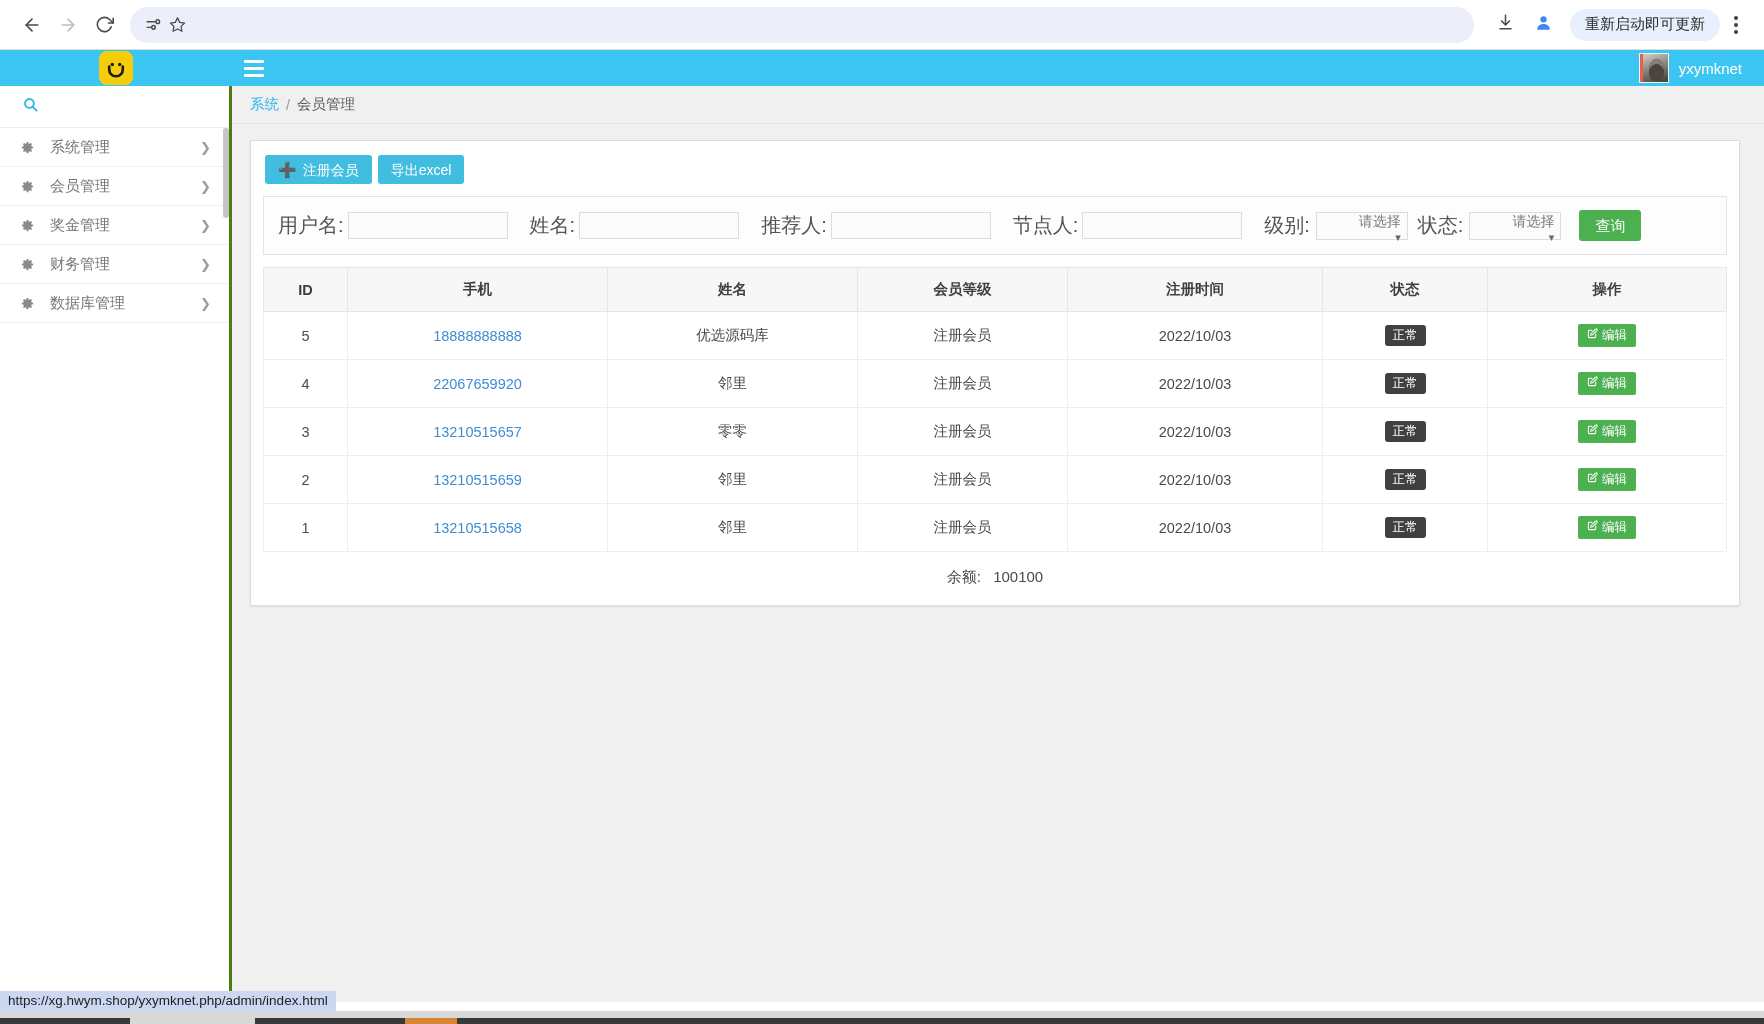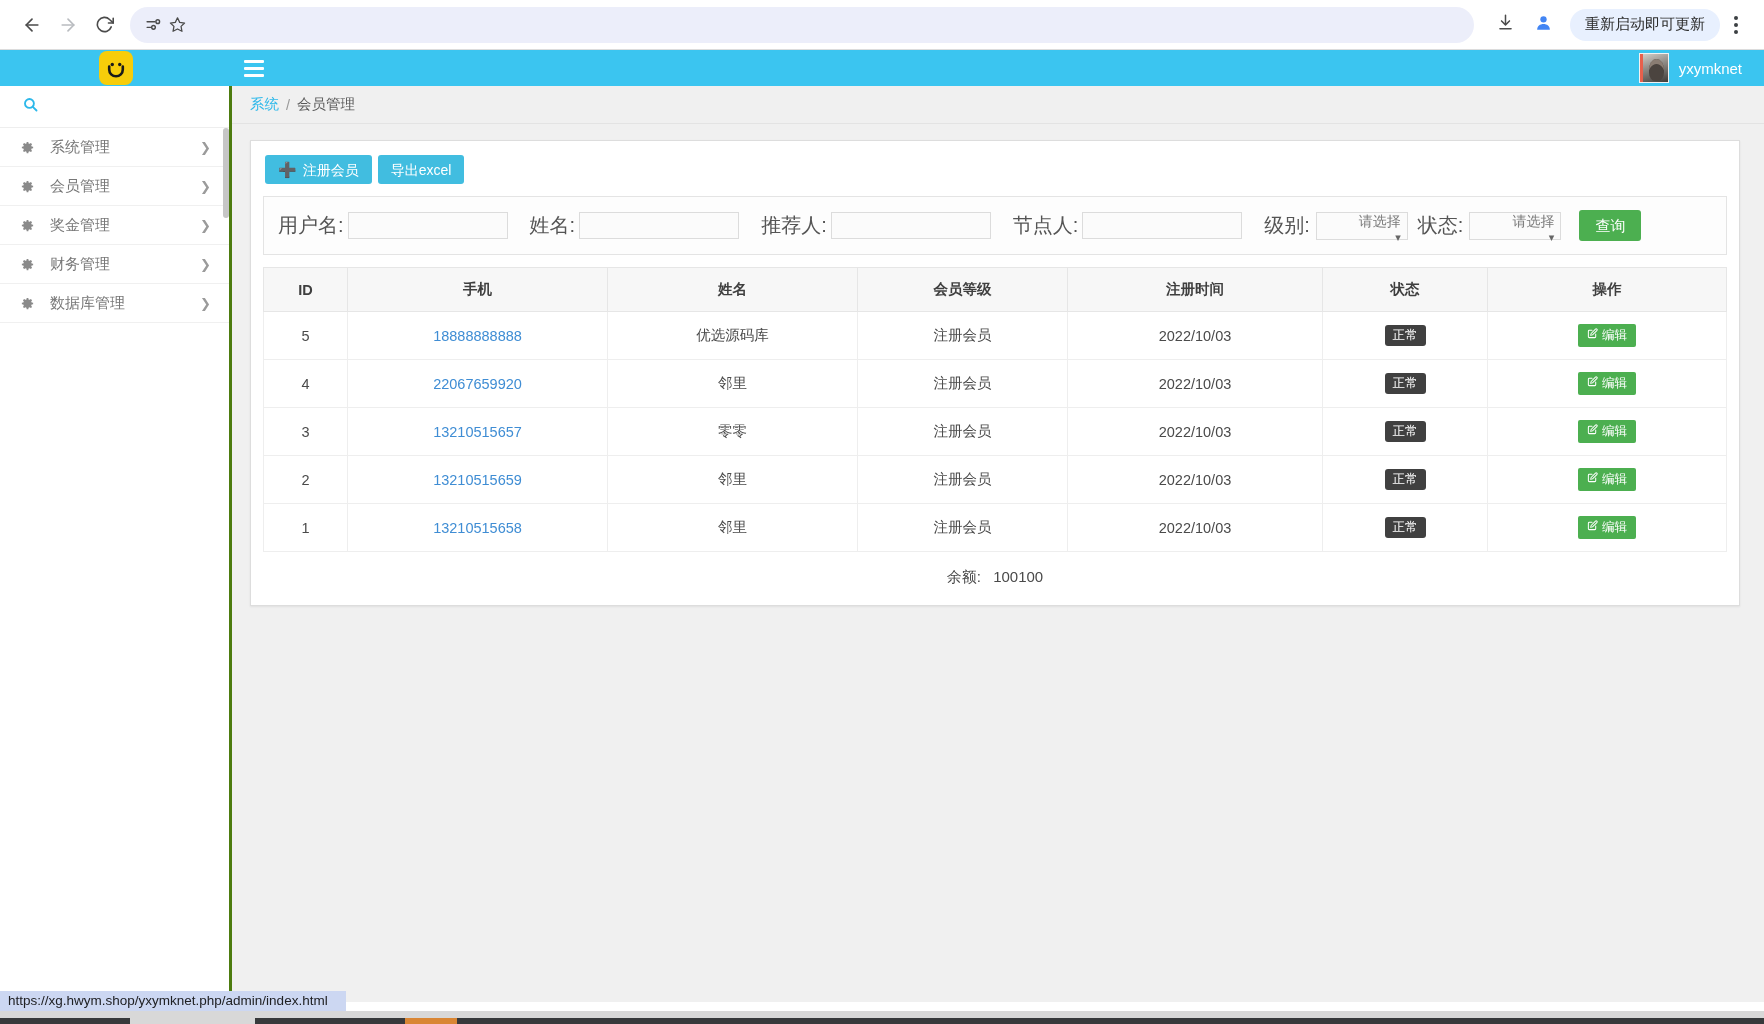--- a/index.html
+++ b/index.html
@@ -238,21 +238,21 @@
     padding: 16px 0 18px 0;
     font-size: 15px; color:#4a4a4a;
   }
   .panel-footer .amt { margin-left: 8px; }
 
   
   .status-bar {
     position:absolute; left:0; bottom:0;
     background:#ccd7f2; color:#202124;
     font-size: 13.5px;
-    padding: 2px 18px 3px 8px;
+    padding: 2px 8px 3px 8px;
     max-width: 70%;
     white-space: nowrap; overflow:hidden; text-overflow:ellipsis;
   }
 
   
   .taskbar {
     position: fixed; left:0; bottom:0;
     width: 1764px; height: 13px;
     background: #d8d8d8;
     display:flex; align-items:flex-end;

